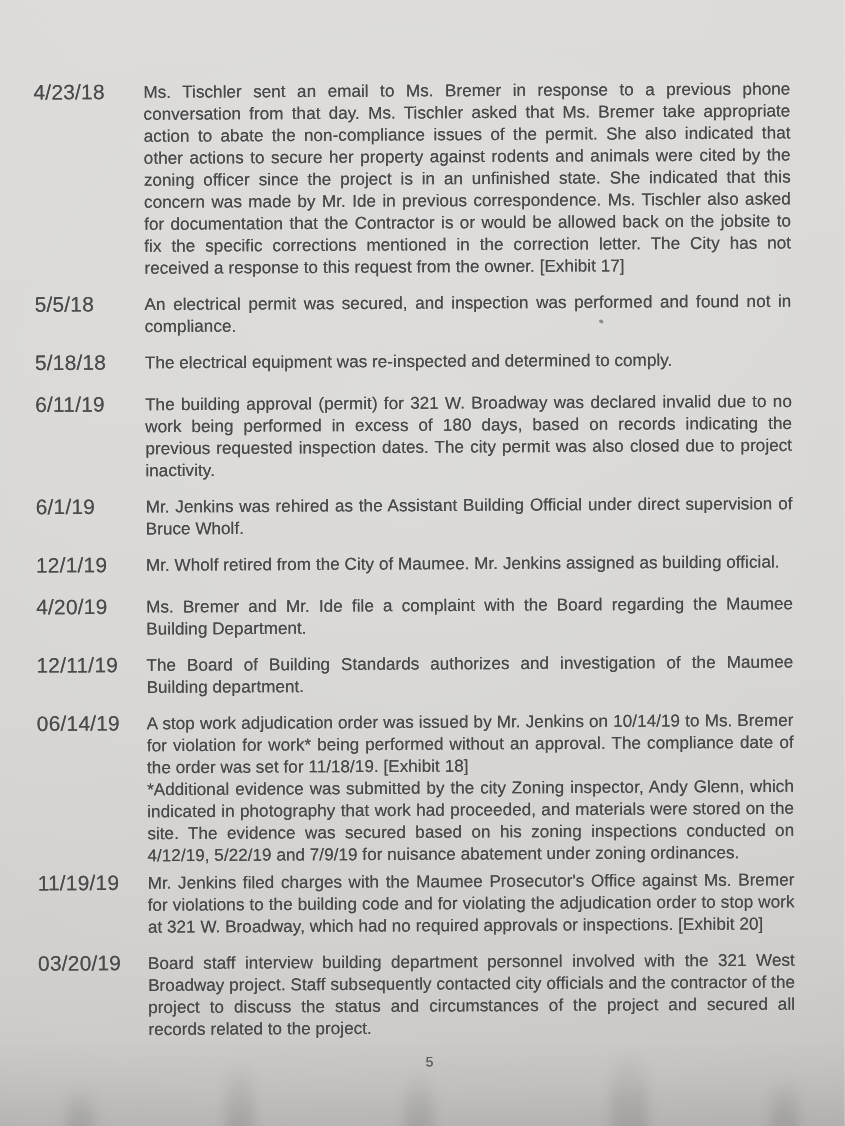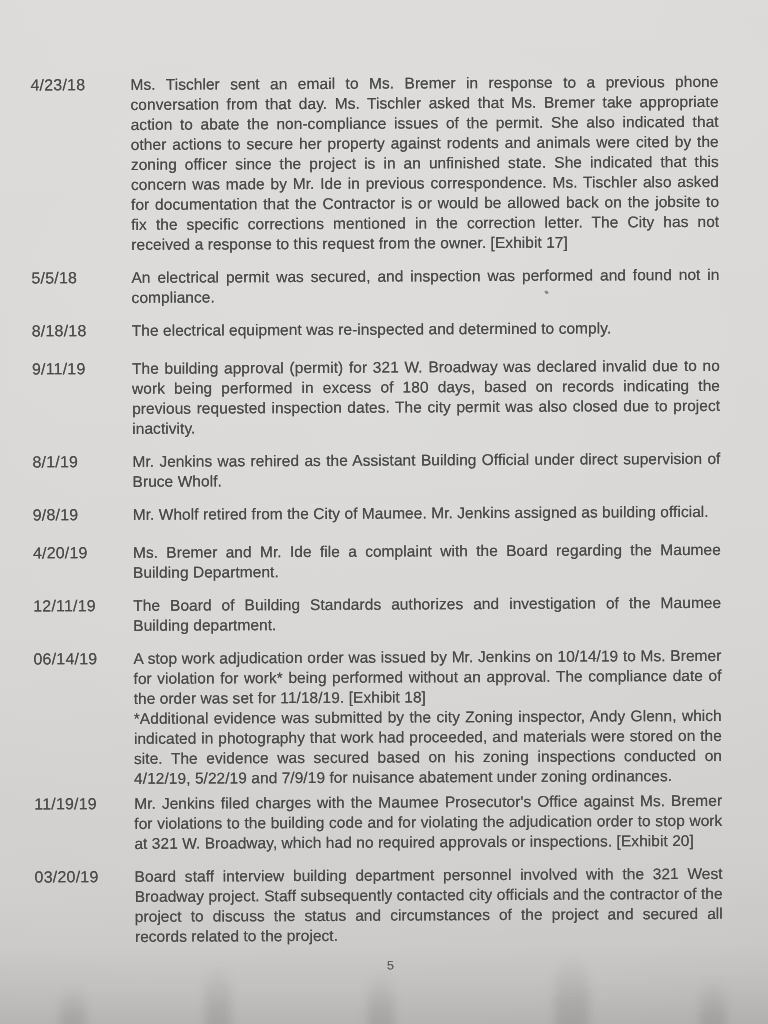--- a/index.html
+++ b/index.html
@@ -28,21 +28,21 @@
   }
   .entry {
     display: flex;
     align-items: flex-start;
     margin-bottom: 13px;
   }
   .entry:nth-child(3), .entry:nth-child(6) { margin-bottom: 18px; }
   .entry:nth-child(9) { margin-bottom: 5px; }
   .date {
     flex: 0 0 100px;
-    font-size: 16px;
+    font-size: 19px;
     line-height: 20px;
     color: #4b4b4b;
     letter-spacing: 0.2px;
     text-shadow: 0 0 0.6px rgba(75,75,75,0.85);
   }
   .body-col {
     flex: 0 0 588px;
     max-width: 588px;
   }
   .para {
@@ -109,45 +109,45 @@
 
   <div class="entry">
     <div class="date">5/5/18</div>
     <div class="body-col">
       <p class="para body-text">An electrical permit was secured, and inspection was performed and found not in compliance.</p>
 
     </div>
   </div>
 
   <div class="entry">
-    <div class="date">8/18/18</div>
+    <div class="date">5/18/18</div>
     <div class="body-col">
       <p class="para body-text">The electrical equipment was re-inspected and determined to comply.</p>
 
     </div>
   </div>
 
   <div class="entry">
-    <div class="date">9/11/19</div>
+    <div class="date">6/11/19</div>
     <div class="body-col">
       <p class="para body-text">The building approval (permit) for 321 W. Broadway was declared invalid due to no work being performed in excess of 180 days, based on records indicating the previous requested inspection dates. The city permit was also closed due to project inactivity.</p>
 
     </div>
   </div>
 
   <div class="entry">
-    <div class="date">8/1/19</div>
+    <div class="date">6/1/19</div>
     <div class="body-col">
       <p class="para body-text">Mr. Jenkins was rehired as the Assistant Building Official under direct supervision of Bruce Wholf.</p>
 
     </div>
   </div>
 
   <div class="entry">
-    <div class="date">9/8/19</div>
+    <div class="date">12/1/19</div>
     <div class="body-col">
       <p class="para body-text">Mr. Wholf retired from the City of Maumee. Mr. Jenkins assigned as building official.</p>
 
     </div>
   </div>
 
   <div class="entry">
     <div class="date">4/20/19</div>
     <div class="body-col">
       <p class="para body-text">Ms. Bremer and Mr. Ide file a complaint with the Board regarding the Maumee Building Department.</p>

